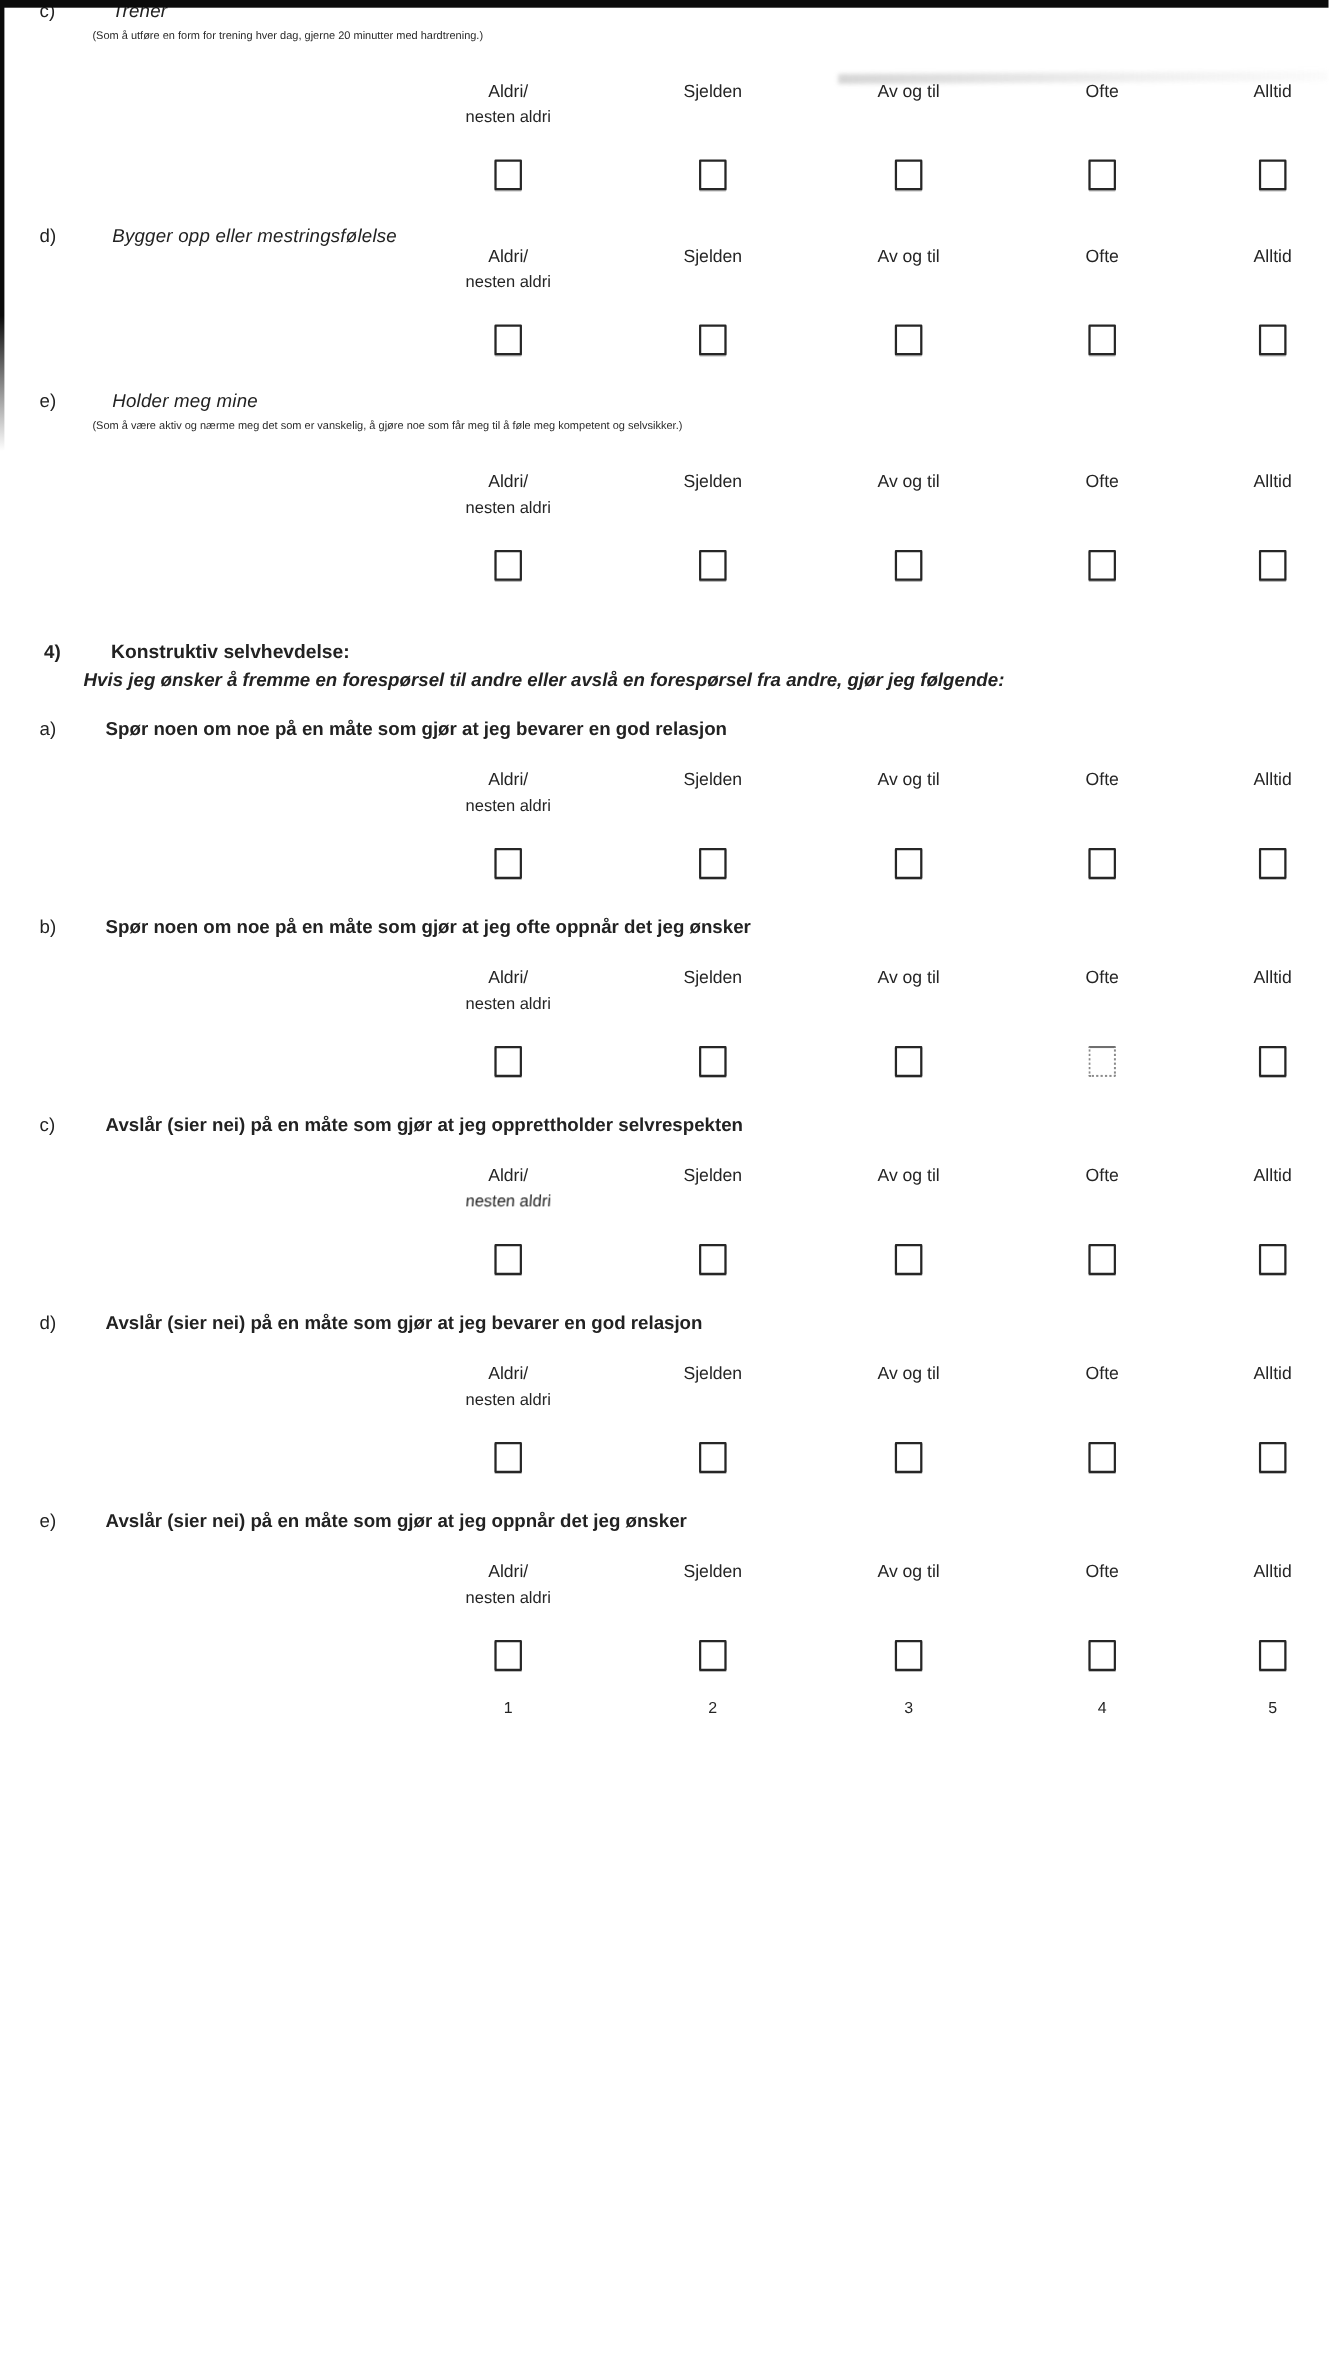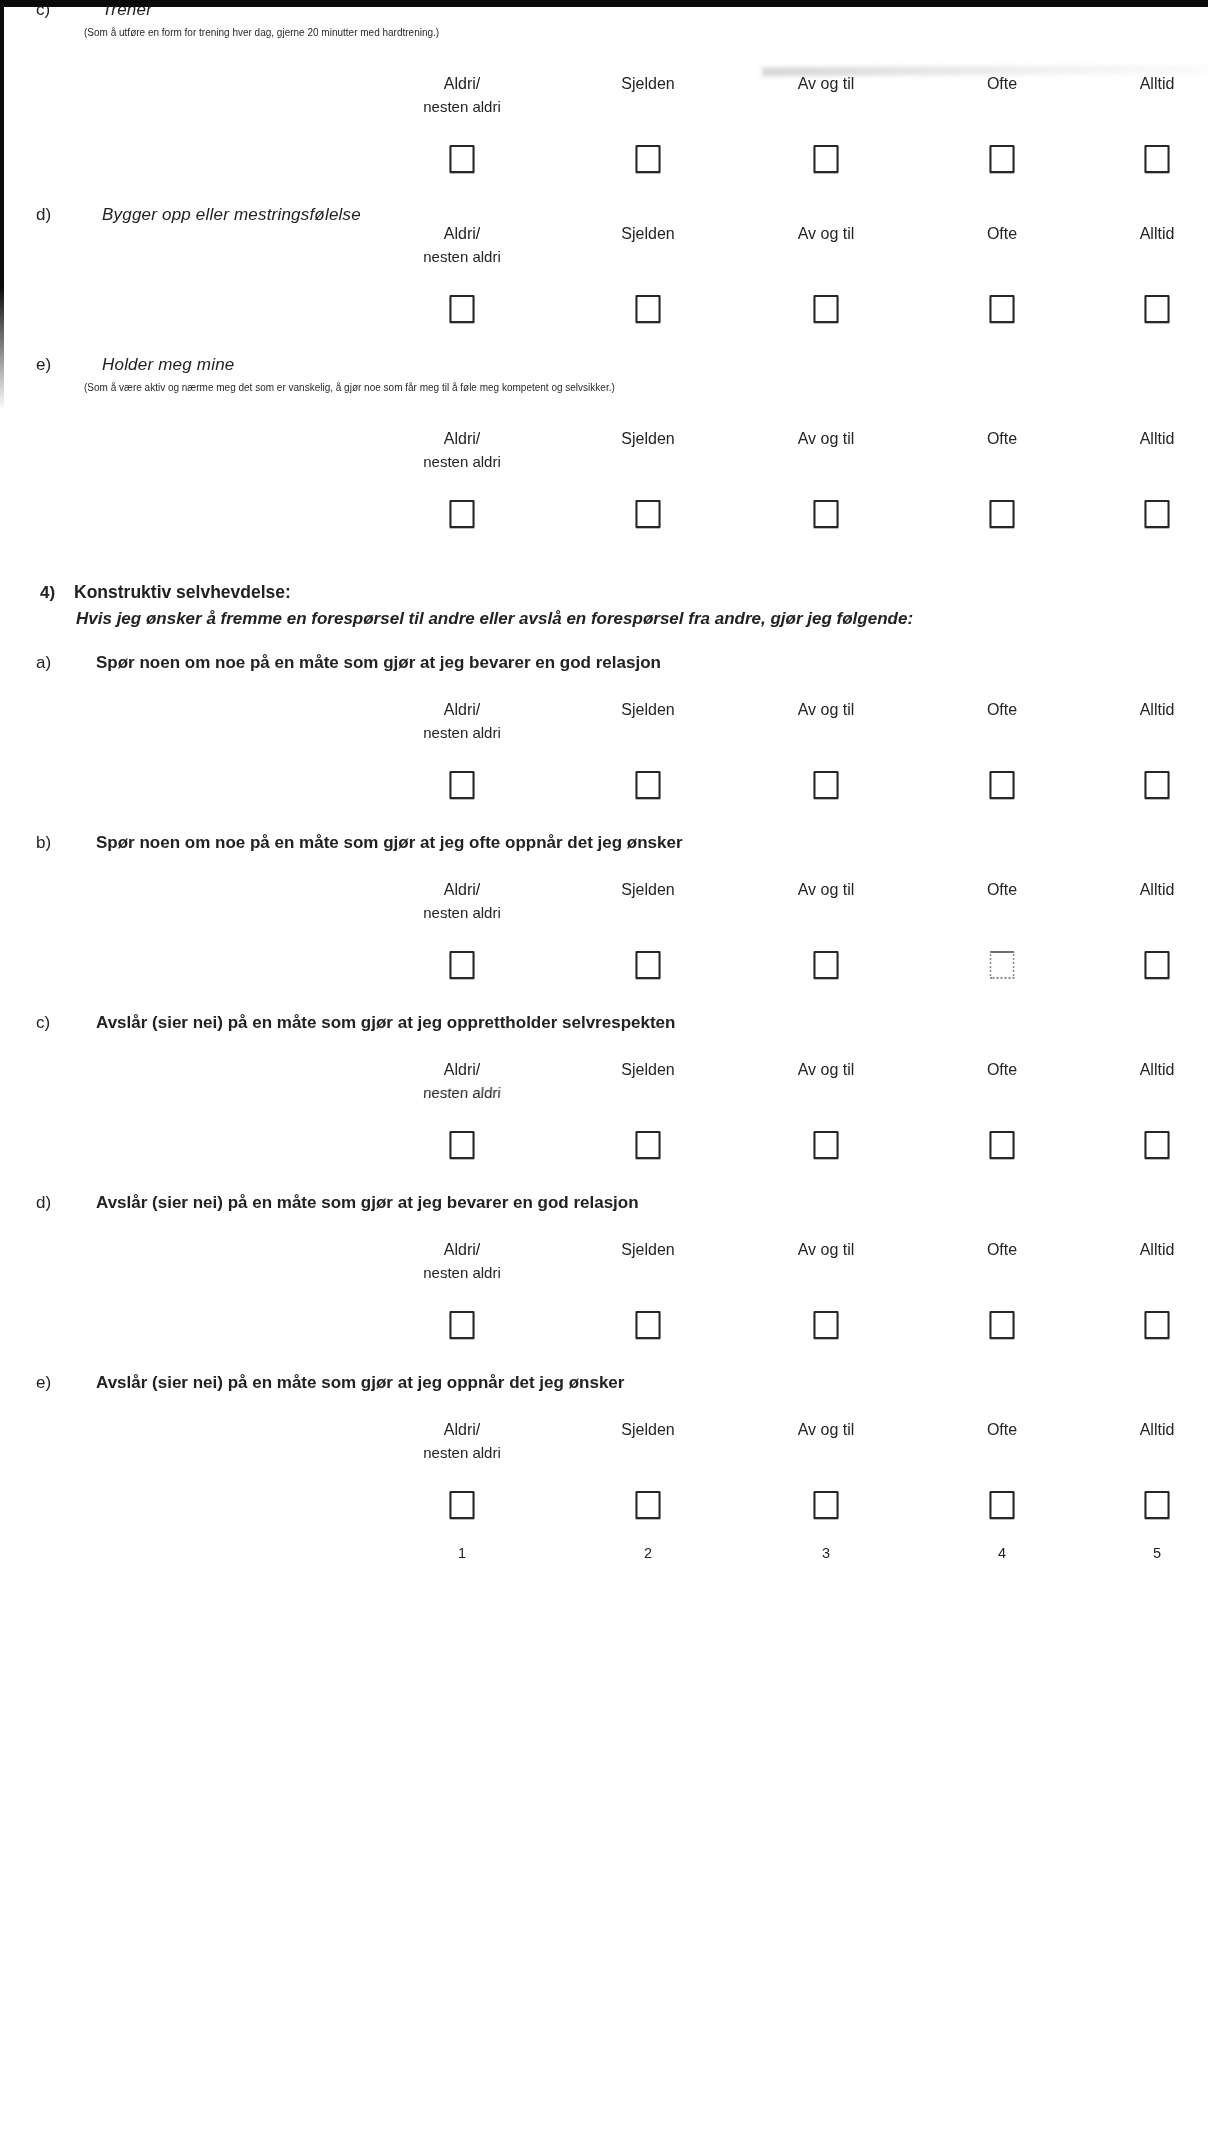--- a/index.html
+++ b/index.html
@@ -31,21 +31,21 @@
   .row{display:flex; align-items:baseline; font-size:17px; line-height:20px;}
   .lbl{flex:0 0 48px; margin-left:36px;}
   
   .q3block{margin-bottom:30px;}
   .q3block:first-child{margin-top:202px;}
   .q3title{font-style:italic; margin-left:18px; letter-spacing:.2px;text-align:right;}
   .note{margin-left:84px; margin-top:4px; margin-bottom:34px; font-size:10px; line-height:17px; color:#2a2a2a;}
   
   .s4head{margin-top:52px; margin-bottom:24px;}
   .s4head .lbl{flex:0 0 34px; margin-left:40px; font-weight:bold;}
-  .s4title{font-weight:bold; font-size:17.5px;}
+  .s4title{font-weight:bold; font-size:17.5px;margin-left:27px;}
   .s4sub{margin-left:76px; margin-top:6px; font-style:italic; font-size:17px; line-height:20px;font-weight:bold;}
   .q4block{margin-bottom:32px;}
   .q4text{margin-left:12px;font-weight:bold;}
   .q4block .qrow{margin-bottom:28px;}
   
   .scale{position:relative; height:100px;}
   .scale.with-numbers{height:150px;}
   .s-head{
     position:absolute; top:0; transform:translateX(-50%);
     font-size:16px; line-height:18px; white-space:nowrap; color:#242424;
@@ -120,21 +120,21 @@
         <div class="s-head" style="left: 1157px;">Alltid</div>
         <div class="s-box" role="checkbox" aria-checked="false" style="left: 1157px;"></div>
       </div>
   </div>
 
   <div class="q3block">
     <div class="row">
       <span class="lbl">e)</span>
       <span class="q3title">Holder meg mine</span>
     </div>
-    <div class="note">(Som å være aktiv og nærme meg det som er vanskelig, å gjør noe som får meg til å føle meg kompetent og selvsikker.)</div>
+    <div class="note">(Som å være aktiv og nærme meg det som er vanskelig, å gjøre noe som får meg til å føle meg kompetent og selvsikker.)</div>
     <div class="scale">
         <div class="s-head" style="left: 462px;">Aldri/</div>
         <div class="s-subhead" style="left: 462px;">nesten aldri</div>
         <div class="s-box" role="checkbox" aria-checked="false" style="left: 462px;"></div>
         <div class="s-head" style="left: 648px;">Sjelden</div>
         <div class="s-box" role="checkbox" aria-checked="false" style="left: 648px;"></div>
         <div class="s-head" style="left: 826px;">Av og til</div>
         <div class="s-box" role="checkbox" aria-checked="false" style="left: 826px;"></div>
         <div class="s-head" style="left: 1002px;">Ofte</div>
         <div class="s-box" role="checkbox" aria-checked="false" style="left: 1002px;"></div>

